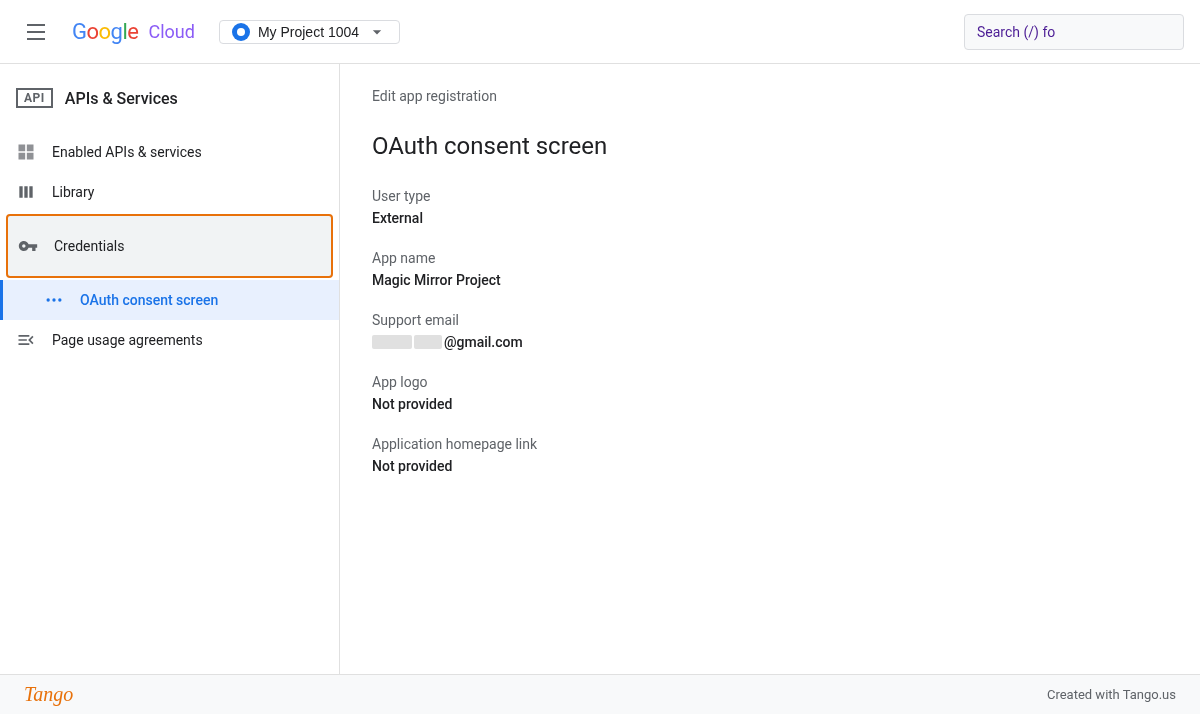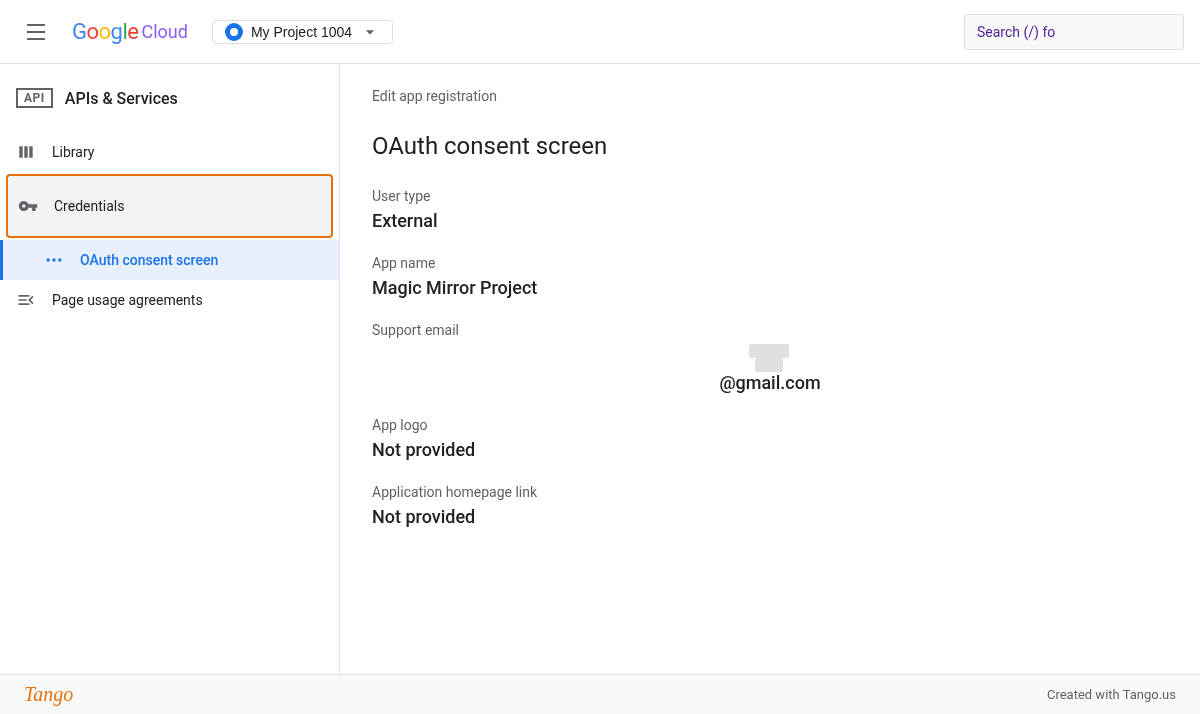--- a/index.html
+++ b/index.html
@@ -17,21 +17,21 @@
     }
     .header-menu-btn {
       width: 40px; height: 40px;
       display: flex; align-items: center; justify-content: center;
       cursor: pointer; border-radius: 50%; border: none; background: none;
     }
     .hamburger-icon { display: flex; flex-direction: column; gap: 5px; }
     .hamburger-icon span { display: block; width: 18px; height: 2px; background: #5f6368; }
 
     .google-cloud-logo {
-      display: flex; align-items: center; gap: 1px;
+      display: flex; align-items: center; gap: 8px;
       text-decoration: none;
     }
     .google-logo-text {
       font-size: 22px;
       font-weight: 400;
       letter-spacing: -0.5px;
     }
     .g-blue { color: #4285F4; }
     .g-red { color: #EA4335; }
     .g-yellow { color: #FBBC05; }
@@ -128,24 +128,24 @@
       font-size: 14px; color: #5f6368; margin-bottom: 28px;
     }
     .page-title {
       font-size: 24px; font-weight: 400; color: #202124; margin-bottom: 28px;
     }
     .field-section { margin-bottom: 24px; }
     .field-label {
       font-size: 14px; color: #5f6368; margin-bottom: 6px;
     }
     .field-value {
-      font-size: 18px; color: #202124; font-weight: 500;
+      font-size: 14px; color: #202124; font-weight: 500;
     }
     .redacted-email {
-      display: flex; align-items: center; gap: 0; flex-direction: column;
+      display: flex; align-items: center; gap: 0;
     }
     .redacted-block {
       display: inline-block; width: 40px; height: 14px;
       background: #e0e0e0; border-radius: 2px; margin-right: 2px;
     }
     .redacted-block2 {
       display: inline-block; width: 28px; height: 14px;
       background: #e0e0e0; border-radius: 2px; margin-right: 2px;
     }
 
@@ -210,20 +210,28 @@
 <div class="main-layout">
 
   <nav class="sidebar">
     <div class="sidebar-header">
       <div class="api-badge">API</div>
       <span class="sidebar-title">APIs &amp; Services</span>
     </div>
 
     <div class="sidebar-nav">
 
+      <div class="sidebar-item">
+        <span class="icon-placeholder">
+          <svg viewBox="0 0 24 24" width="20" height="20" fill="#5f6368">
+            <path d="M3 3h8v8H3zm10 0h8v8h-8zM3 13h8v8H3zm10 0h8v8h-8z" opacity="0.7"></path>
+          </svg>
+        </span>
+        <span>Enabled APIs &amp; services</span>
+      </div>
 
       <div class="sidebar-item">
         <span class="icon-placeholder">
           <svg viewBox="0 0 24 24" width="20" height="20" fill="#5f6368">
             <path d="M4 5h4v14H4zm6 0h4v14h-4zm6 0h4v14h-4z"></path>
           </svg>
         </span>
         <span>Library</span>
       </div>
 

